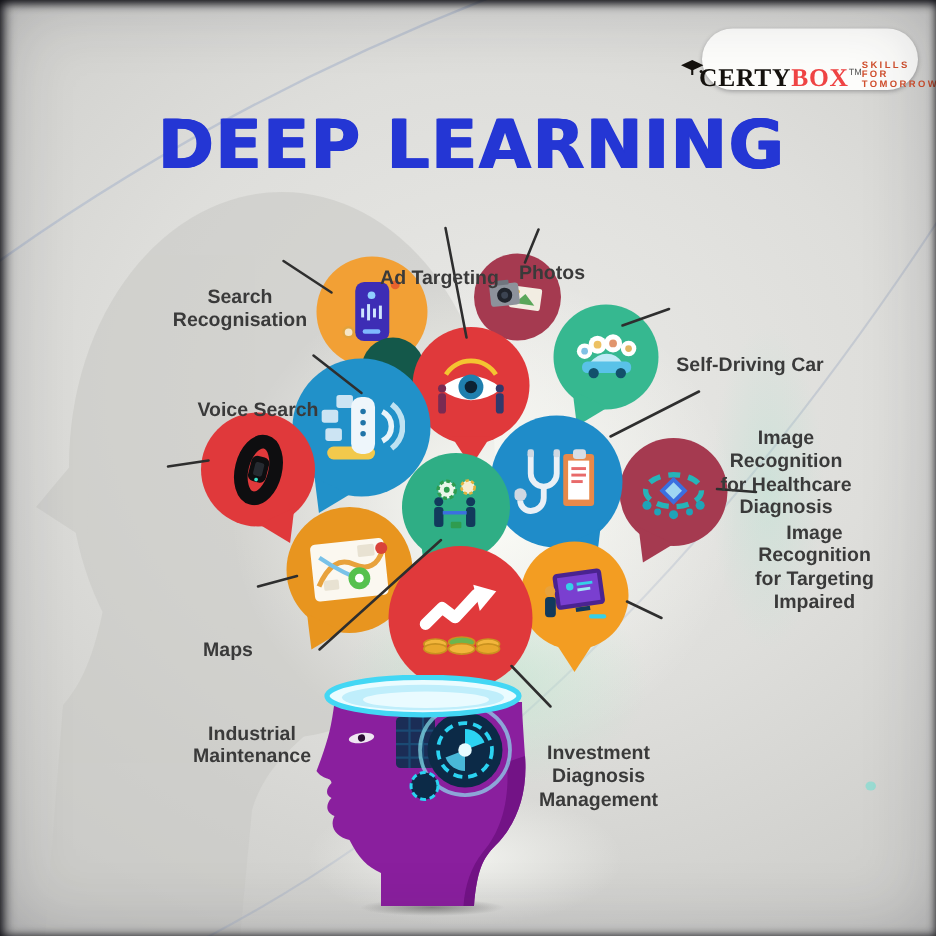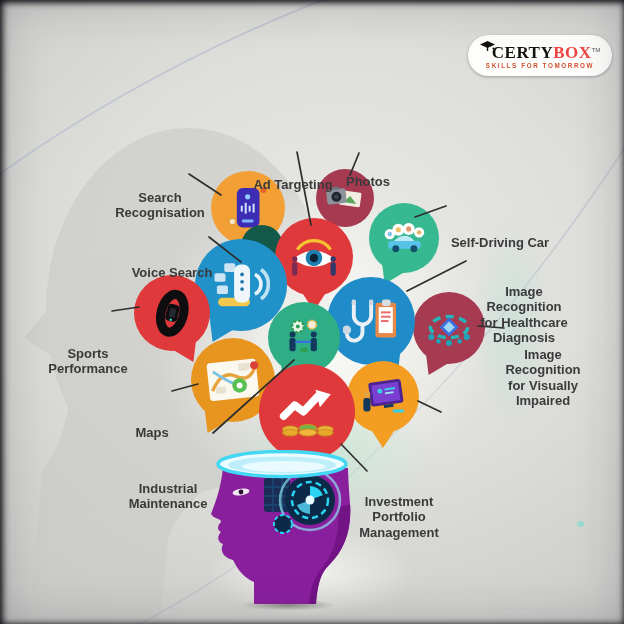--- a/index.html
+++ b/index.html
@@ -35,21 +35,21 @@
   #subtitle{left:50.6%;top:48px;transform:translateX(-50%);z-index:30;
     font-size:21px;font-weight:700;letter-spacing:2.5px;color:#2b3a94;white-space:nowrap;}
   #title{left:50.4%;top:70px;transform:translateX(-50%);z-index:30;
     font-family:"DejaVu Sans",sans-serif;font-size:45px;font-weight:800;letter-spacing:1px;
     color:#2436d4;white-space:nowrap;
     text-shadow:.6px 0 0 #2436d4,-.6px 0 0 #2436d4;}
 
   
   #logo{left:468px;top:19px;width:144px;height:41px;z-index:30;background:#fdfdfb;
     border-radius:21px;box-shadow:0 1px 3px rgba(40,40,50,.35);
-    display:flex;flex-direction:column;align-items:center;justify-content:center;line-height:1;margin-top:16px;}
+    display:flex;flex-direction:row;align-items:flex-end;justify-content:center;line-height:1;}
   #logo .brandrow{display:flex;align-items:flex-end;}
   #logo .cap{margin-right:-3px;margin-bottom:9px;}
   .brand-first{font-family:"Liberation Serif",serif;font-weight:700;font-size:17px;color:#15120e;letter-spacing:.5px;}
   .brand-second{font-family:"Liberation Serif",serif;font-weight:700;font-size:17px;color:#ef4444;letter-spacing:.5px;}
   .brand-tm{font-size:6px;color:#555;margin-bottom:8px;}
   .tagline{font-size:6.3px;font-weight:700;letter-spacing:1.6px;color:#d2502e;margin-top:2px;}
 
   
   .bubble{position:absolute;border-radius:50%;background:var(--c);
     display:flex;align-items:center;justify-content:center;}
@@ -115,20 +115,21 @@
     <path d="M-6 178 Q150 66 338 -6" fill="none" stroke="#b6bfce" stroke-width="1.6" opacity="0.8"></path>
     <path d="M128 630 Q400 492 630 140" fill="none" stroke="#aeb8c8" stroke-width="1.4" opacity="0.55"></path>
   </svg>
 
   <div id="glow-cluster" class="glow"></div>
   <div id="glow-mint" class="glow"></div>
   <div id="glow-teal-right" class="glow"></div>
   <div id="glow-bottom" class="glow"></div>
   <div id="cyan-dot" class="abs"></div>
 
+  <div id="title" class="abs">DEEP LEARNING</div>
 
   <div id="logo" class="abs">
     <div class="brandrow">
       <svg class="cap" width="15" height="11" viewBox="0 0 15 11">
         <polygon points="7.5,0 15,3.5 7.5,7 0,3.5" fill="#15120e"></polygon>
         <rect x="6.8" y="6" width="1.4" height="4" fill="#15120e"></rect>
         <circle cx="13.4" cy="7.6" r="1" fill="#15120e"></circle>
       </svg>
       <span class="brand-first">CERTY</span>
         <span class="brand-second">BOX</span>
@@ -381,26 +382,24 @@
 
   <div class="lbl l-speech">Search
 Recognisation</div>
   <div class="lbl l-ad">Ad Targeting</div>
   <div class="lbl l-photos">Photos</div>
   <div class="lbl l-selfdrive">Self-Driving Car</div>
   <div class="lbl l-voice">Voice Search</div>
   <div class="lbl l-health">Image Recognition
 for Healthcare
 Diagnosis</div>
-  <div class="lbl l-sports">Sports
-Performance</div>
   <div class="lbl l-visimp">Image
 Recognition
-for Visually
+for Targeting
 Impaired</div>
   <div class="lbl l-maps">Maps</div>
   <div class="lbl l-industrial">Industrial
 Maintenance</div>
   <div class="lbl l-invest">Investment
-Portfolio
+Diagnosis
 Management</div>
 
 </div>
 
 </body></html>

